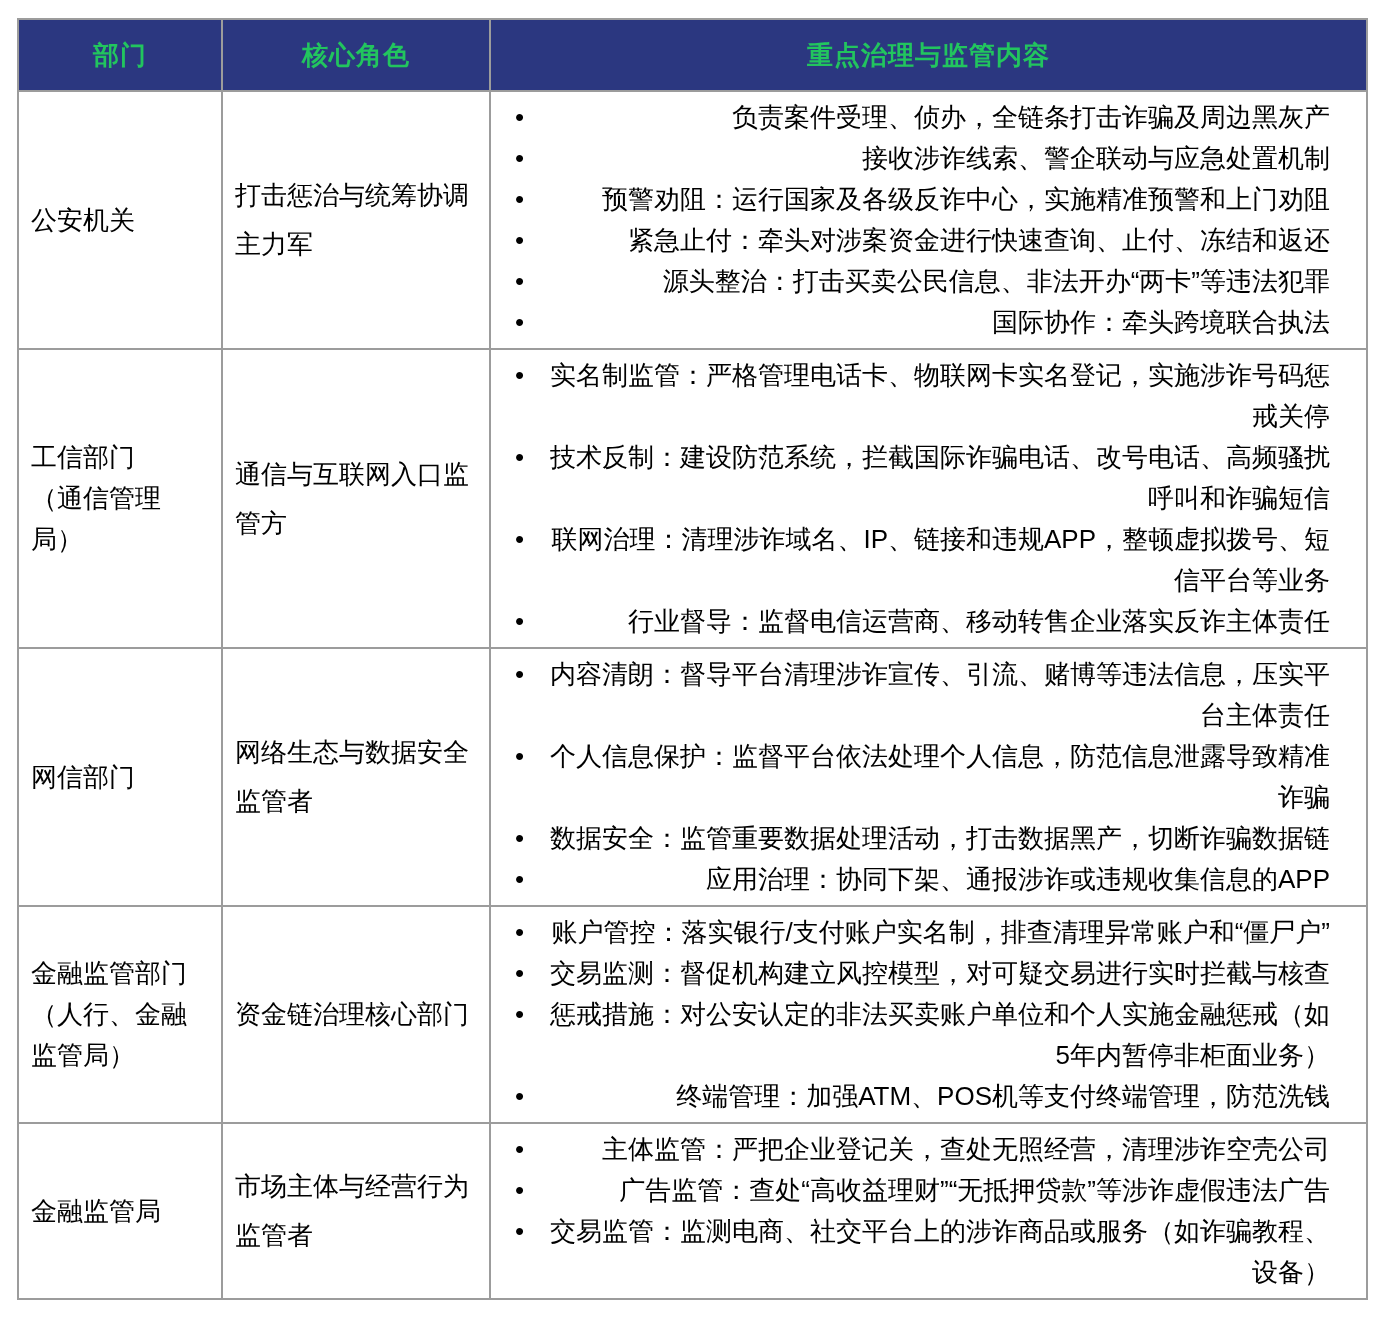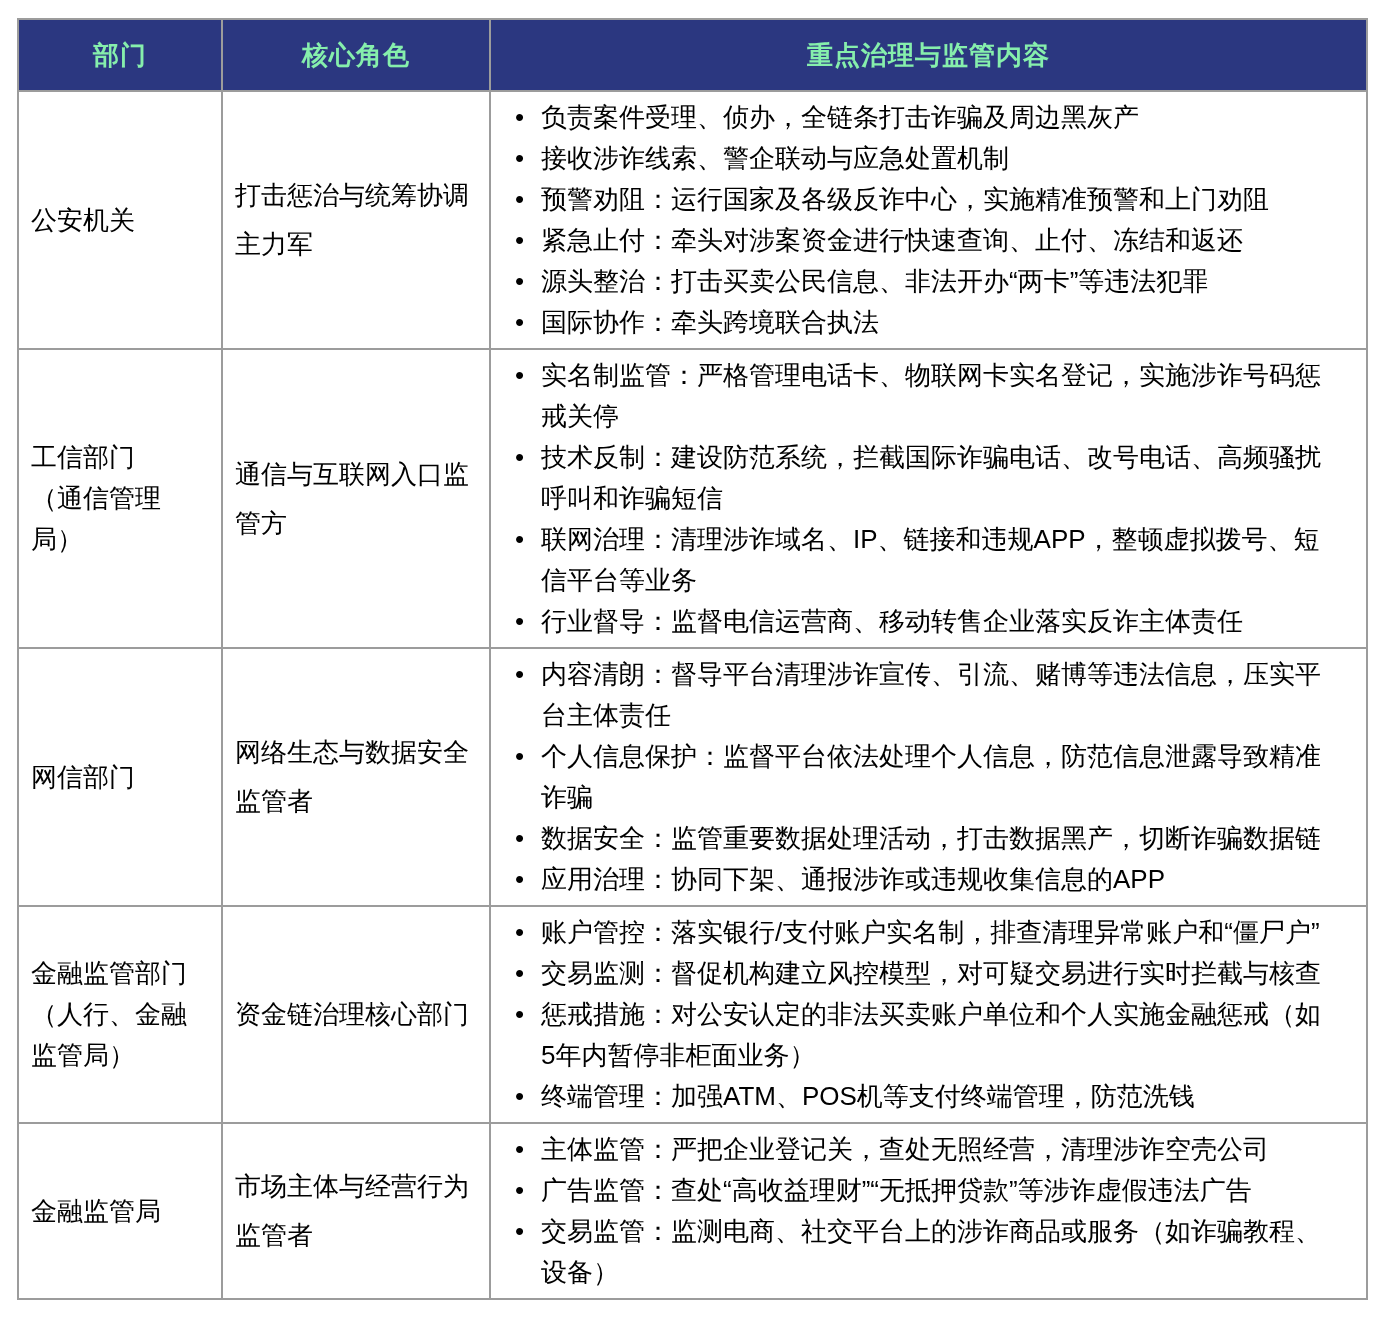--- a/index.html
+++ b/index.html
@@ -21,21 +21,21 @@
   }
   .gov-table col.c1 { width: 204px; }
   .gov-table col.c2 { width: 268px; }
   .gov-table col.c3 { width: 877px; }
   .gov-table th, .gov-table td {
     border: 2px solid #9c9c9c;
     vertical-align: middle;
   }
   .gov-table th {
     background: #2b3780;
-    color: #86efac;
+    color: #22c55e;
     font-size: 26px;
     font-weight: bold;
     text-align: center;
     height: 72px;
     letter-spacing: 1px;
   }
   td.dept {
     font-size: 26px;
     line-height: 41px;
     padding: 8px 16px 8px 12px;
@@ -43,20 +43,21 @@
   }
   td.role {
     font-size: 26px;
     line-height: 49px;
     padding: 8px 10px 8px 12px;
     white-space: pre-line;
   }
   td.content {
     padding: 5px 36px 5px 24px;
     vertical-align: middle;
+    text-align: right;
   }
   td.content ul {
     list-style: none;
   }
   td.content li {
     position: relative;
     font-size: 26px;
     line-height: 41px;
     padding-left: 26px;
   }

